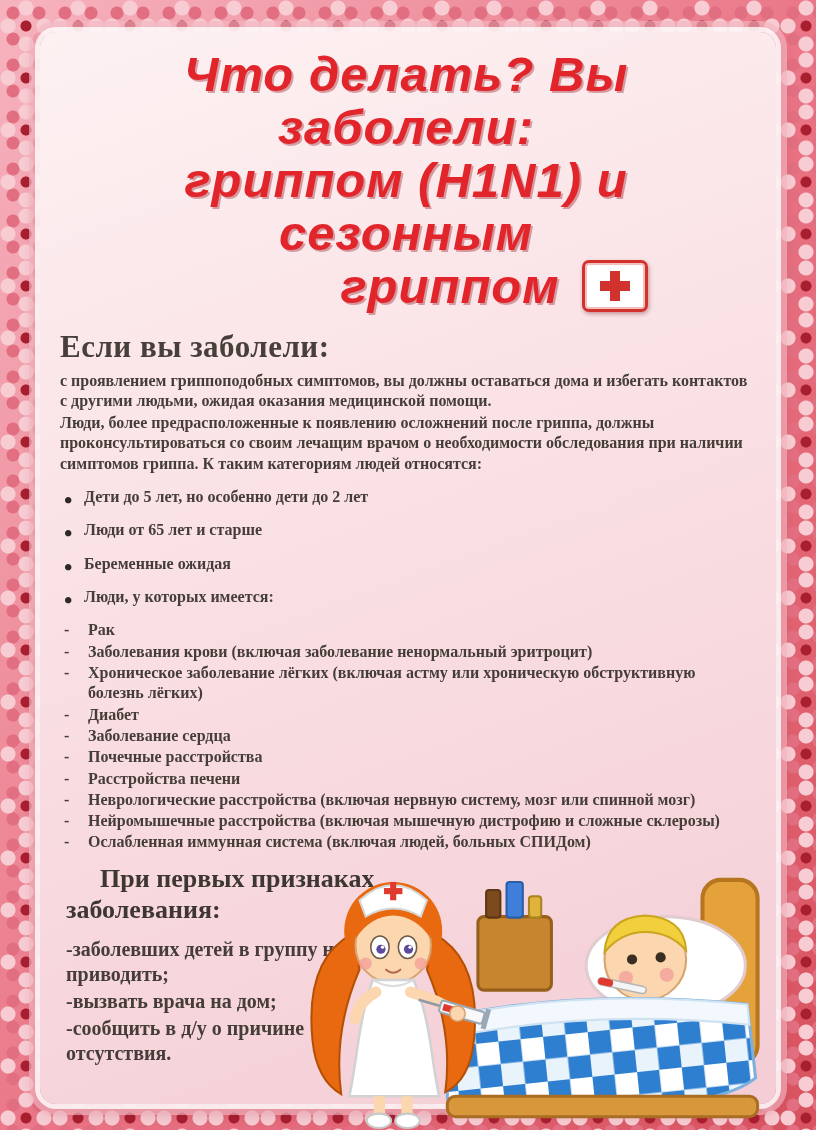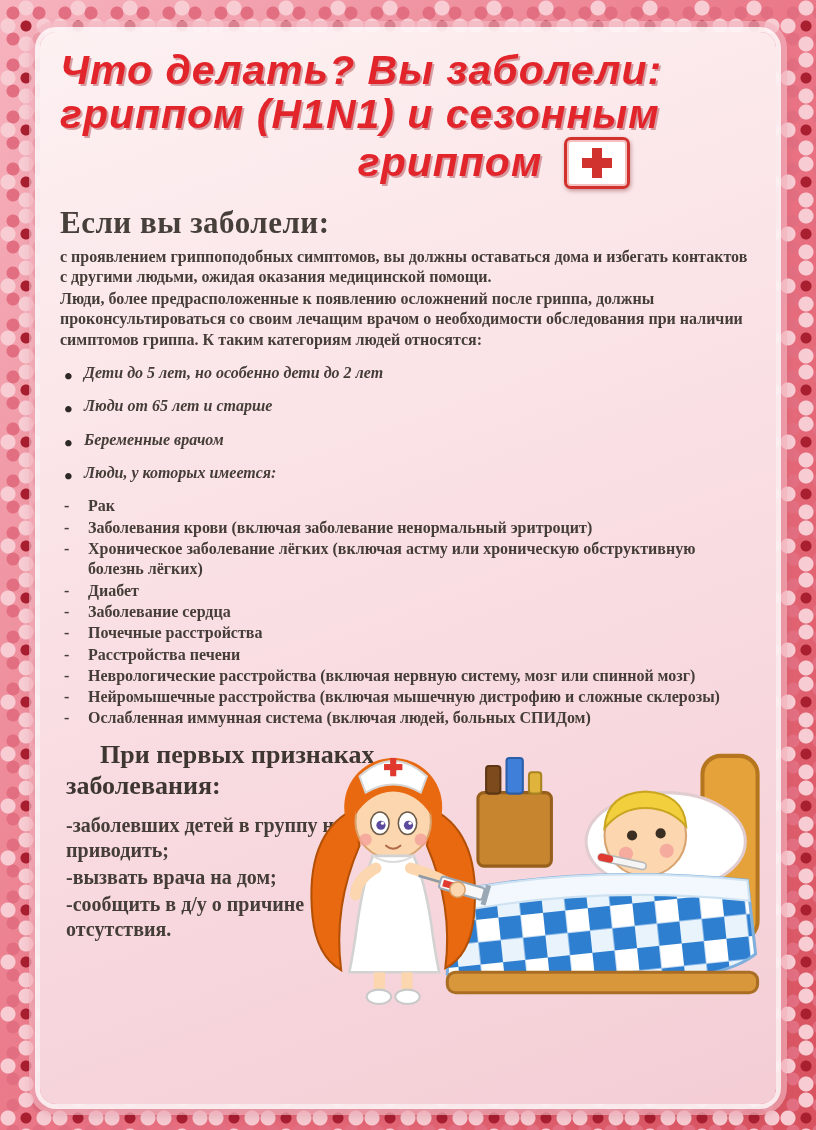--- a/index.html
+++ b/index.html
@@ -29,25 +29,25 @@
     position:absolute; top:32px; right:40px; bottom:26px; left:40px;
     background:linear-gradient(160deg,#fdf1f2 0%, #fae2e6 40%, #f4cdd5 100%);
     border-radius:16px;
     box-shadow:0 0 0 5px rgba(255,255,255,.8), 0 0 0 11px rgba(244,183,194,.65), 0 5px 16px rgba(110,15,35,.45);
     padding:10px 24px 0 20px;
     box-sizing:border-box;
   }
   
   .title {
     margin:6px 0 4px 0;
-    text-align:left;
+    text-align:center;
     font-family:"Liberation Sans", sans-serif;
     font-style:italic;
     font-weight:bold;
-    font-size:41px;
+    font-size:49px;
     line-height:1.08;
     letter-spacing:1px;
     color:#e2242b;
     text-shadow:2px 2px 0 rgba(140,8,18,.35);
   }
   .title-row3 {
     display:flex; align-items:center; justify-content:center; gap:22px;
     position:relative; left:88px;
   }
   .cross-box {
@@ -65,21 +65,21 @@
   }
   
   .heading {
     margin:16px 0 6px 0;
     font-size:31px; font-weight:bold; color:#47403a;
     letter-spacing:.5px;
   }
   .body-text { color:#453d37; font-weight:bold; font-size:16px; line-height:1.27; }
   .body-text p { margin:0 0 2px 0; }
   ul.bullets, ul.dashes { list-style:none; margin:2px 0 0 0; padding:0; }
-  ul.bullets li { position:relative; padding-left:24px; margin:13px 0;font-style:italic; }
+  ul.bullets li { position:relative; padding-left:24px; margin:13px 0; }
   ul.bullets li::before {
     content:"•"; position:absolute; left:4px; top:-2px; font-size:24px; color:#2e2925;
   }
   ul.dashes li { position:relative; padding-left:28px; margin:1px 0; }
   ul.dashes li::before {
     content:"-"; position:absolute; left:4px; top:0; font-weight:bold; color:#453d37;
   }
   
   .bottom-section { position:relative; height:262px; margin-top:10px; }
   .footer-text { position:absolute; left:6px; top:0; width:312px; color:#453d37; }
@@ -107,21 +107,21 @@
 
     <h2 class="heading">Если вы заболели:</h2>
 
     <div class="body-text">
       <p>с проявлением гриппоподобных симптомов, вы должны оставаться дома и избегать контактов с другими людьми, ожидая оказания медицинской помощи.</p>
       <p>Люди, более предрасположенные к появлению осложнений после гриппа, должны проконсультироваться со своим лечащим врачом о необходимости обследования при наличии симптомов гриппа. К таким категориям людей относятся:</p>
 
       <ul class="bullets">
         <li>Дети до 5 лет, но особенно дети до 2 лет</li>
         <li>Люди от 65 лет и старше</li>
-        <li>Беременные врачом</li>
+        <li>Беременные ожидая</li>
         <li>Люди, у которых имеется:</li>
       </ul>
 
       <ul class="dashes">
         <li>Рак</li>
         <li>Заболевания крови (включая заболевание ненормальный эритроцит)</li>
         <li>Хроническое заболевание лёгких (включая астму или хроническую обструктивную болезнь лёгких)</li>
         <li>Диабет</li>
         <li>Заболевание сердца</li>
         <li>Почечные расстройства</li>

